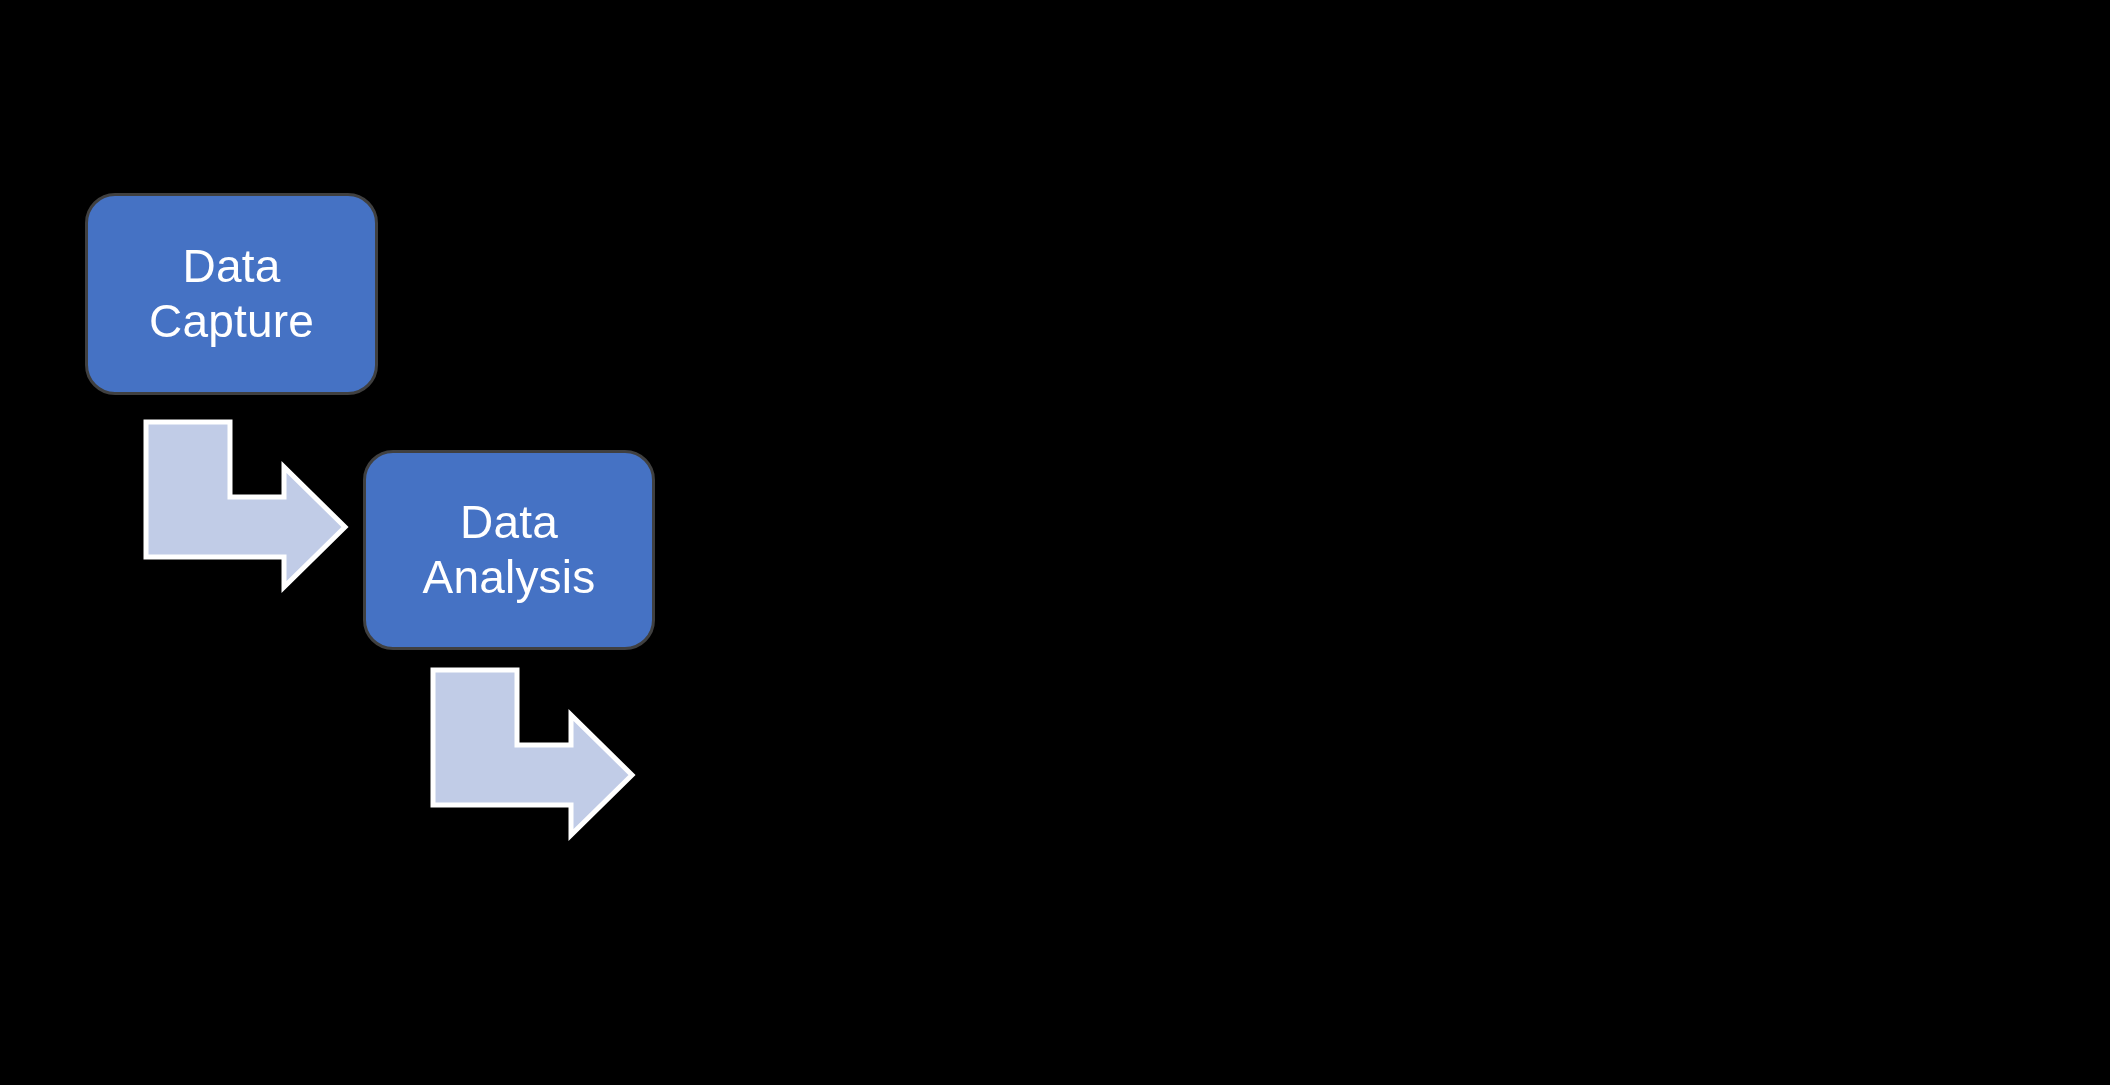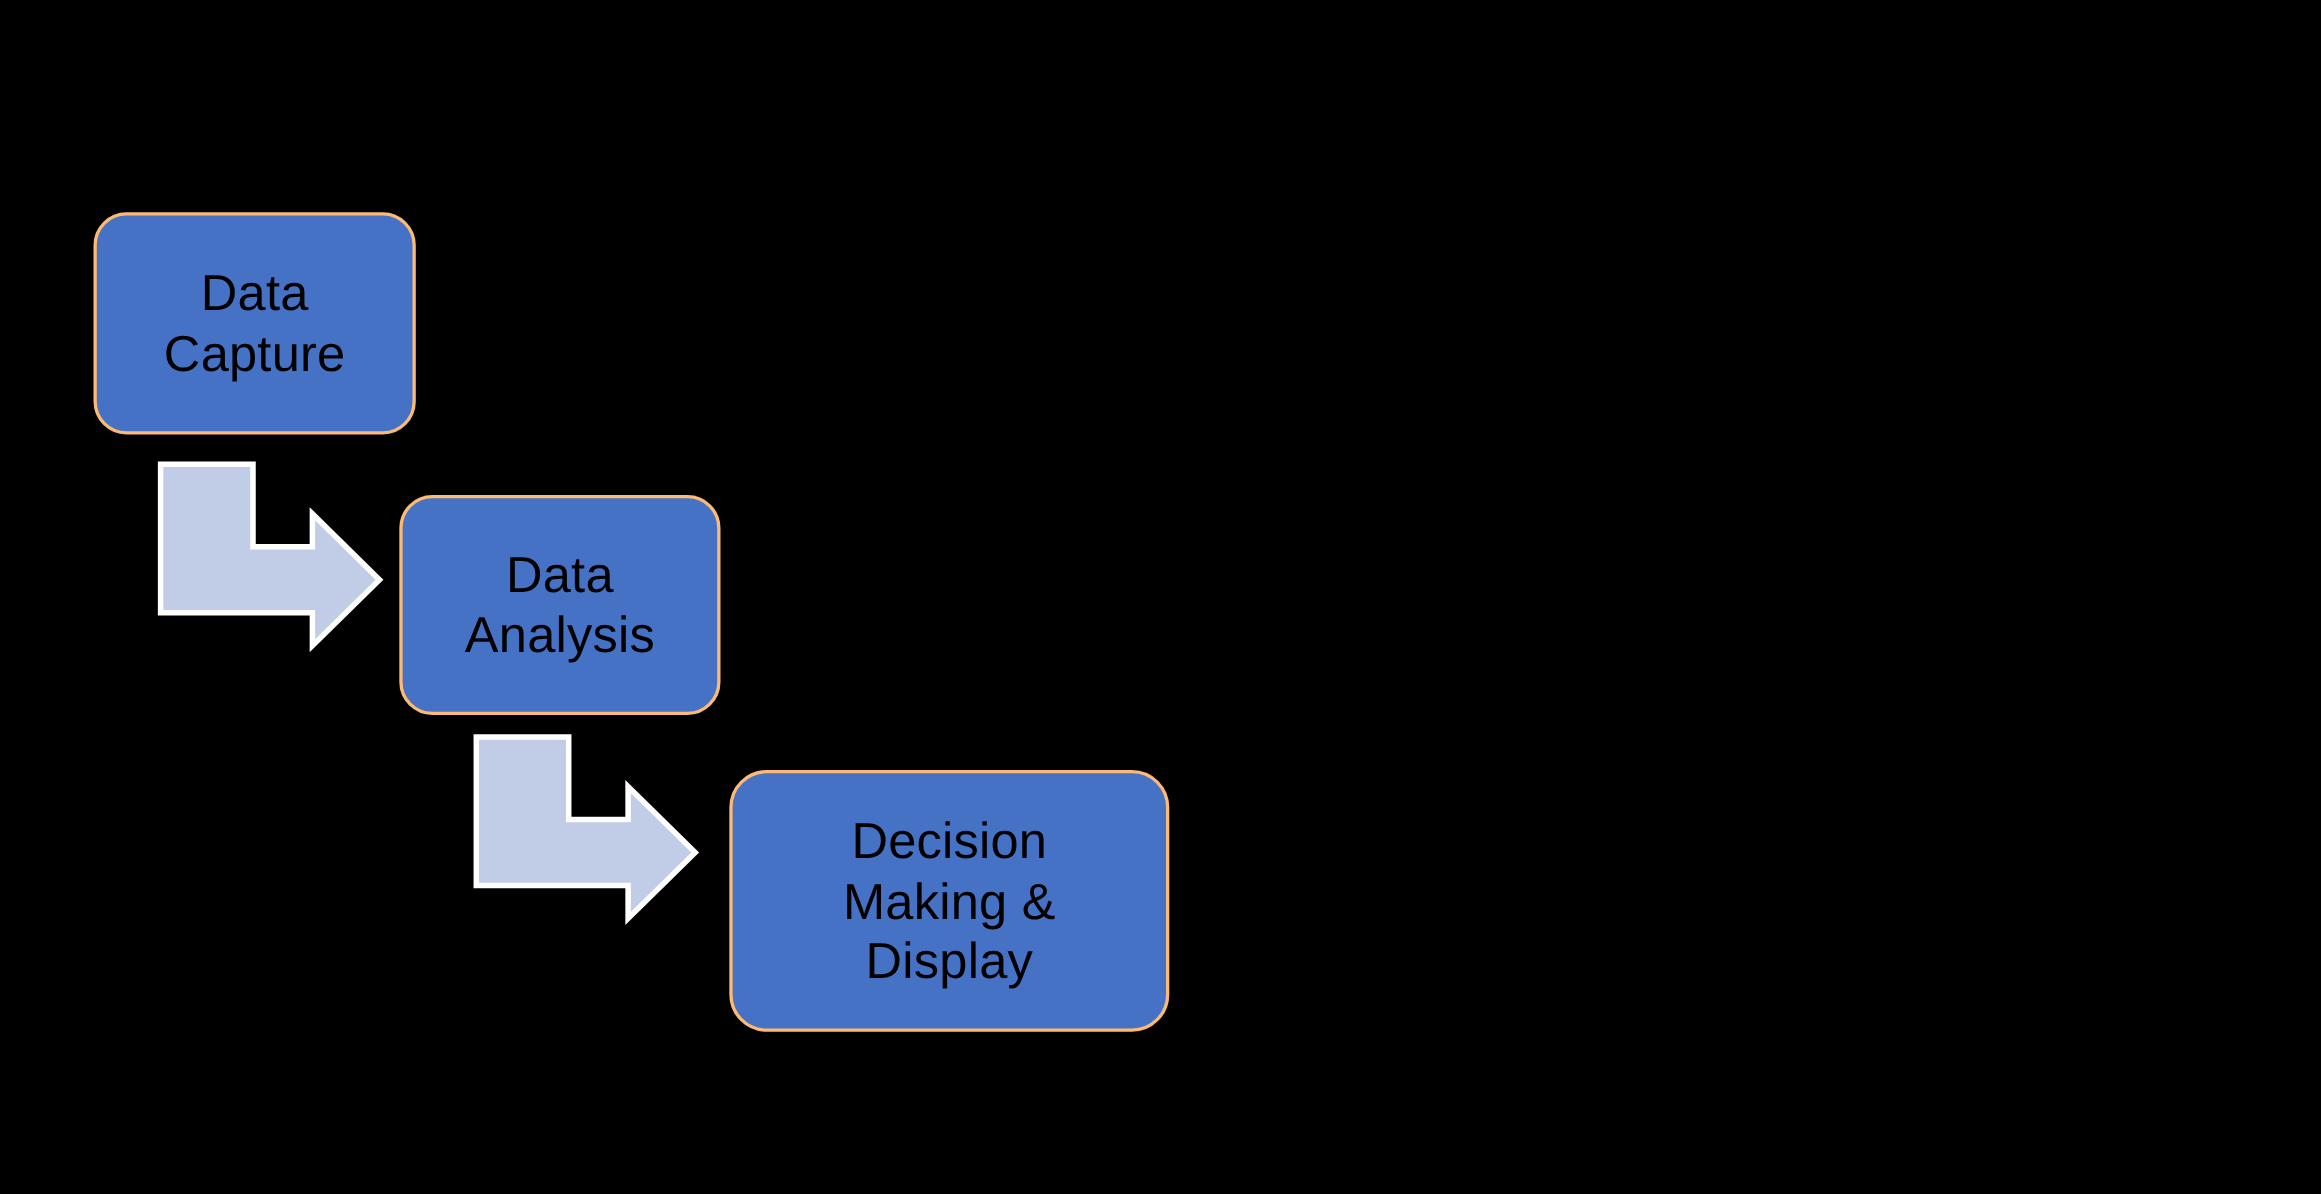--- a/index.html
+++ b/index.html
@@ -19,27 +19,27 @@
     height: 1085px;
     background: #000000;
     overflow: hidden;
   }
 
   
   .node {
     position: absolute;
     box-sizing: border-box;
     background: #4572C4;
-    border: 3px solid #fdba74;
+    border: 3px solid #404040;
     border-radius: 30px;
     display: flex;
     align-items: center;
     justify-content: center;
     text-align: center;
-    color: #000000;
+    color: #ffffff;
     font-size: 46px;
     line-height: 1.19;
     font-weight: 400;
     letter-spacing: 0.2px;
     padding: 4px 14px;
     user-select: none;
   }
   .node-label {
     display: block;
     white-space: pre-line;
@@ -99,19 +99,14 @@
              L 92 83
              L 146 83
              L 146 53
              L 207 113
              L 146 173
              L 146 143
              L 8 143
              Z"></path>
   </svg>
 
-  <div class="node" id="node-decision">
-    <span class="node-label">Decision
-Making &amp;
-Display</span>
-  </div>
 
 </div>
 
 </body></html>

